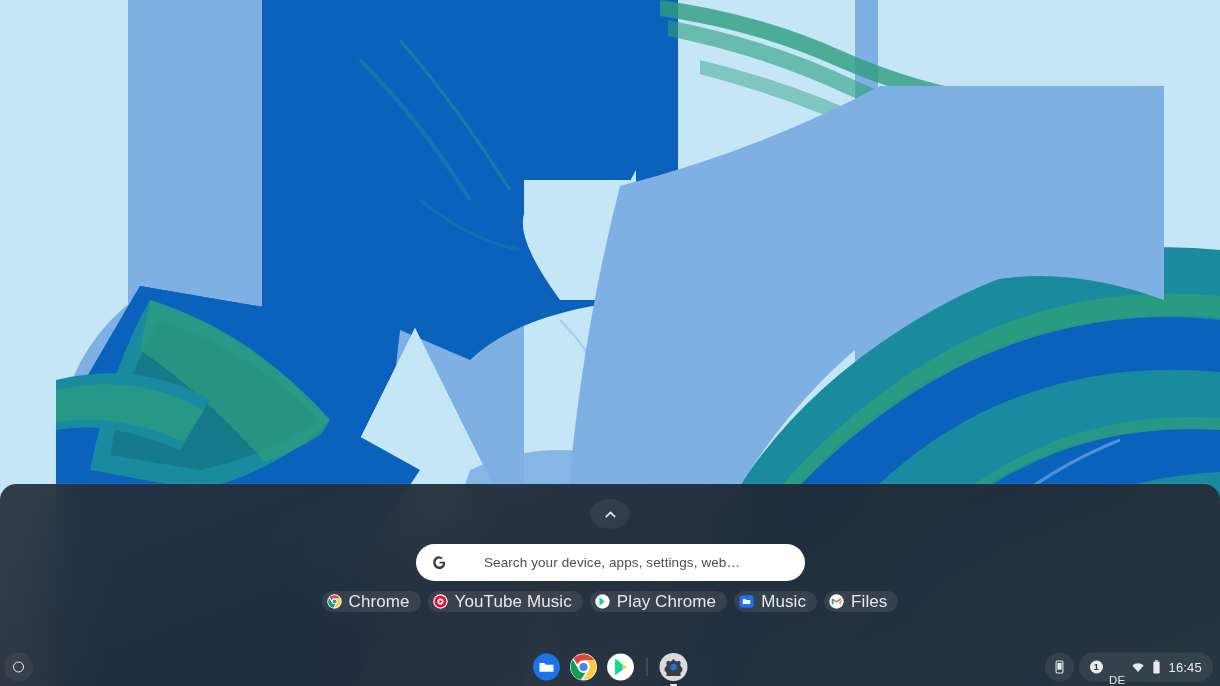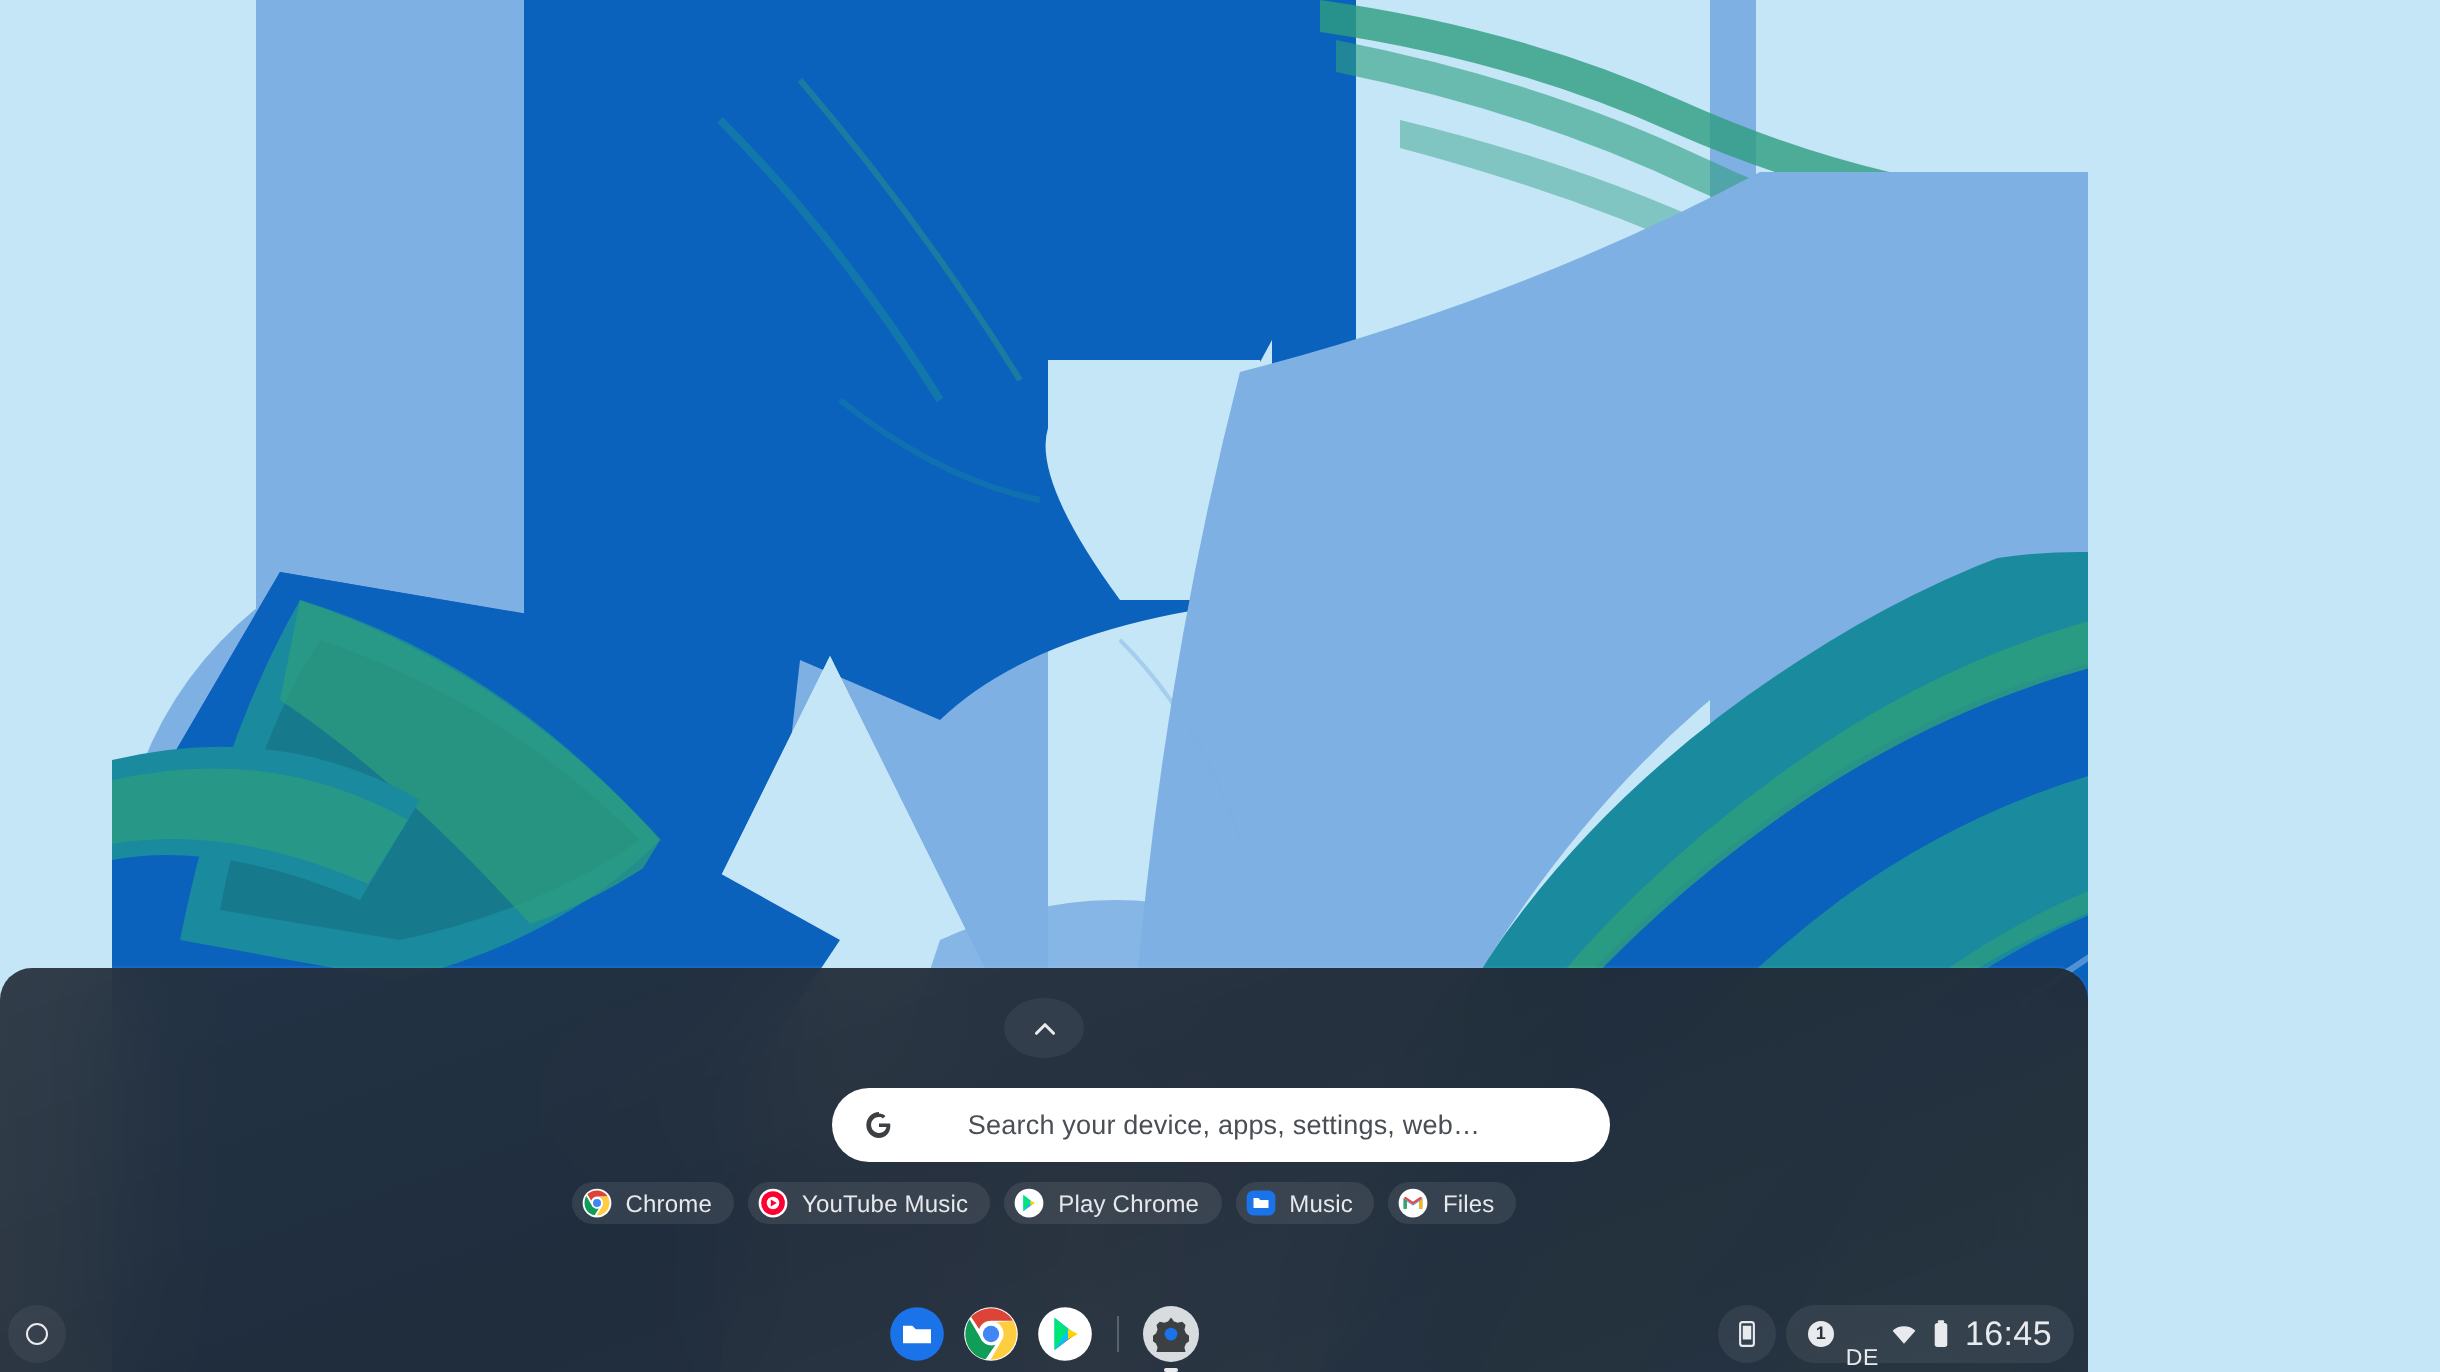--- a/index.html
+++ b/index.html
@@ -3,21 +3,21 @@
 <meta charset="utf-8">
 <style>
   * { margin:0; padding:0; box-sizing:border-box; }
   html, body {
     width:1220px; height:686px;
     overflow:hidden;
     font-family:"Liberation Sans", sans-serif;
     background:#c4e6f7;
   }
 
-  #screen { position:relative; width:1044px; height:686px; overflow:hidden; }
+  #screen { position:relative; width:1220px; height:686px; overflow:hidden; }
 
   
   #wallpaper { position:absolute; inset:0; background:#c4e6f7; }
   #wallpaper svg { display:block; width:1220px; height:686px; }
 
   
   #launcher {
     position:absolute; left:0; right:0; top:484px; bottom:0;
     background:linear-gradient(160deg, rgba(38,48,60,0.93) 0%, rgba(33,42,54,0.95) 45%, rgba(40,48,58,0.94) 100%);
     backdrop-filter:blur(28px);
@@ -54,21 +54,21 @@
   #chip-row {
     position:absolute; left:0; right:0; top:107px;
     display:flex; justify-content:center; align-items:center; gap:7px;
   }
   .chip {
     display:flex; align-items:center; gap:7px;
     height:21px; padding:0 11px 0 5px;
     background:rgba(255,255,255,0.085);
     border-radius:11px; cursor:pointer;
   }
-  .chip-label { font-size:12px; color:#e6e8eb; white-space:nowrap; letter-spacing:0.1px; }
+  .chip-label { font-size:17px; color:#e6e8eb; white-space:nowrap; letter-spacing:0.1px; }
   .chip-icon { width:15px; height:15px; flex:0 0 auto; display:block; }
 
   
   #shelf {
     position:absolute; left:0; right:0; bottom:0; height:38px;
     display:flex; align-items:center;
   }
 
   #launcher-button {
     position:absolute; left:4px; top:50%; transform:translateY(-50%);
@@ -114,21 +114,21 @@
     display:flex; align-items:center; gap:6px;
     height:29px; padding:0 11px; border-radius:15px;
     background:rgba(255,255,255,0.07); cursor:pointer;
   }
   .notif-badge {
     width:13px; height:13px; border-radius:50%; background:#e8eaed;
     color:#2b333c; font-size:9px; font-weight:bold;
     display:flex; align-items:center; justify-content:center; line-height:1;
   }
   #locale { font-size:11.5px; color:#e8eaed; letter-spacing:0.3px;margin-top:24px; }
-  #clock { font-size:17px; color:#e8eaed; letter-spacing:0.2px; }
+  #clock { font-size:13px; color:#e8eaed; letter-spacing:0.2px; }
 </style>
 </head>
 <body>
 
 <div id="screen">
 
   <div id="wallpaper">
     <svg viewBox="0 0 1220 686" xmlns="http://www.w3.org/2000/svg" preserveAspectRatio="none">
       <defs>
         <clipPath id="frame">

